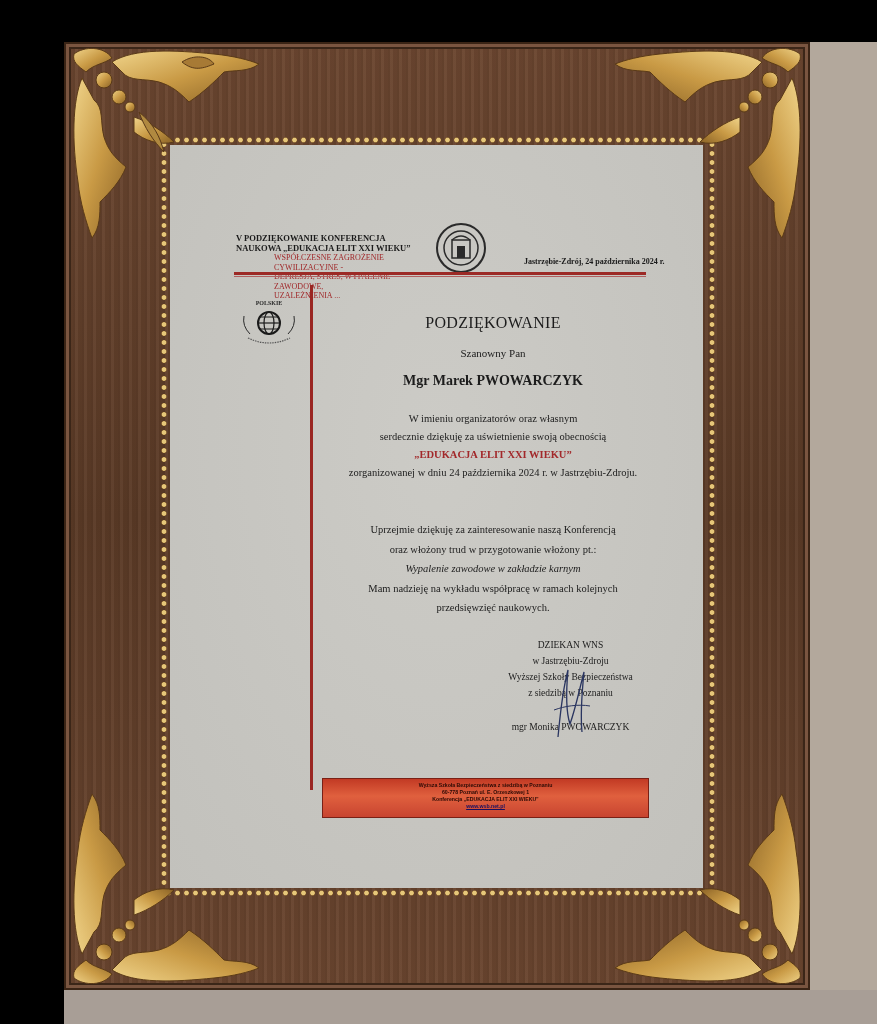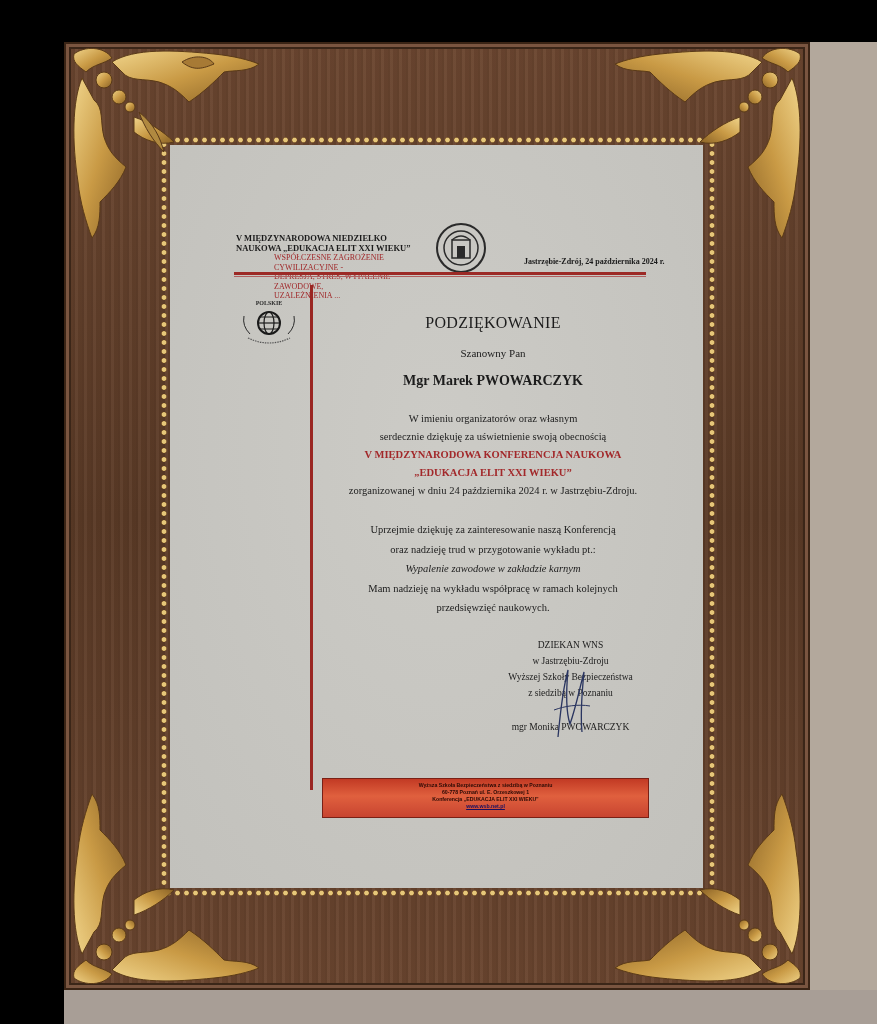--- a/index.html
+++ b/index.html
@@ -128,21 +128,21 @@
         <circle cx="55" cy="55" r="7"></circle>
         <circle cx="66" cy="65" r="5"></circle>
       <path d="M48,20 C70,6 110,8 150,12 C170,14 185,18 195,22 C185,30 170,28 160,30 C150,40 140,50 125,60 C115,50 108,44 95,40 C80,36 66,40 58,30 Z"></path>
       <path d="M18,36 C8,60 8,100 14,140 C16,160 22,180 28,196 C36,186 36,172 36,160 C46,150 56,140 62,125 C50,115 44,108 40,95 C36,80 40,66 30,58 Z"></path>
       <path d="M70,75 C85,80 100,90 110,100 C95,104 80,98 70,90 Z"></path>
     </g>
   </svg>
 </div>
 
 <div class="hdr-left">
-  <div>V MIĘDZYNARODOWA NIEDZIELKO</div>
+  <div>V PODZIĘKOWANIE KONFERENCJA</div>
   <div>NAUKOWA „EDUKACJA ELIT XXI WIEKU”</div>
   <div class="red">WSPÓŁCZESNE ZAGROŻENIE CYWILIZACYJNE -</div>
   <div class="red">DEPRESJA, STRES, WYPALENIE ZAWODOWE,</div>
   <div class="red">UZALEŻNIENIA ...</div>
 </div>
 <div class="hdr-logo">
   <svg viewBox="0 0 58 52">
     <circle cx="29" cy="26" r="24" fill="none" stroke="#2a2a2a" stroke-width="2"></circle>
     <circle cx="29" cy="26" r="17" fill="none" stroke="#2a2a2a" stroke-width="1.5"></circle>
     <rect x="20" y="18" width="18" height="18" fill="none" stroke="#2a2a2a" stroke-width="1.5"></rect>
@@ -169,28 +169,27 @@
 </div>
 <div class="vline"></div>
 
 <div class="body-text title">PODZIĘKOWANIE</div>
 <div class="body-text salutation">Szanowny Pan</div>
 <div class="body-text name">Mgr Marek PWOWARCZYK</div>
 
 <div class="body-text para1">
   <div>W imieniu organizatorów oraz własnym</div>
   <div>serdecznie dziękuję za uświetnienie swoją obecnością</div>
-  <div class="red">V MIĘDZYNARODOWA KONFERENCJA NAUKOWA</div>
   <div class="red">„EDUKACJA ELIT XXI WIEKU”</div>
   <div>zorganizowanej w dniu 24 października 2024 r. w Jastrzębiu-Zdroju.</div>
 </div>
 
 <div class="body-text para2">
   <div>Uprzejmie dziękuję za zainteresowanie naszą Konferencją</div>
-  <div>oraz nadzieję trud w przygotowanie wykładu pt.:</div>
+  <div>oraz włożony trud w przygotowanie włożony pt.:</div>
   <div class="it">Wypalenie zawodowe w zakładzie karnym</div>
   <div>Mam nadzieję na wykładu współpracę w ramach kolejnych</div>
   <div>przedsięwzięć naukowych.</div>
 </div>
 
 <div class="sig">
   <div>DZIEKAN WNS</div>
   <div>w Jastrzębiu-Zdroju</div>
   <div>Wyższej Szkoły Bezpieczeństwa</div>
   <div>z siedzibą w Poznaniu</div>

